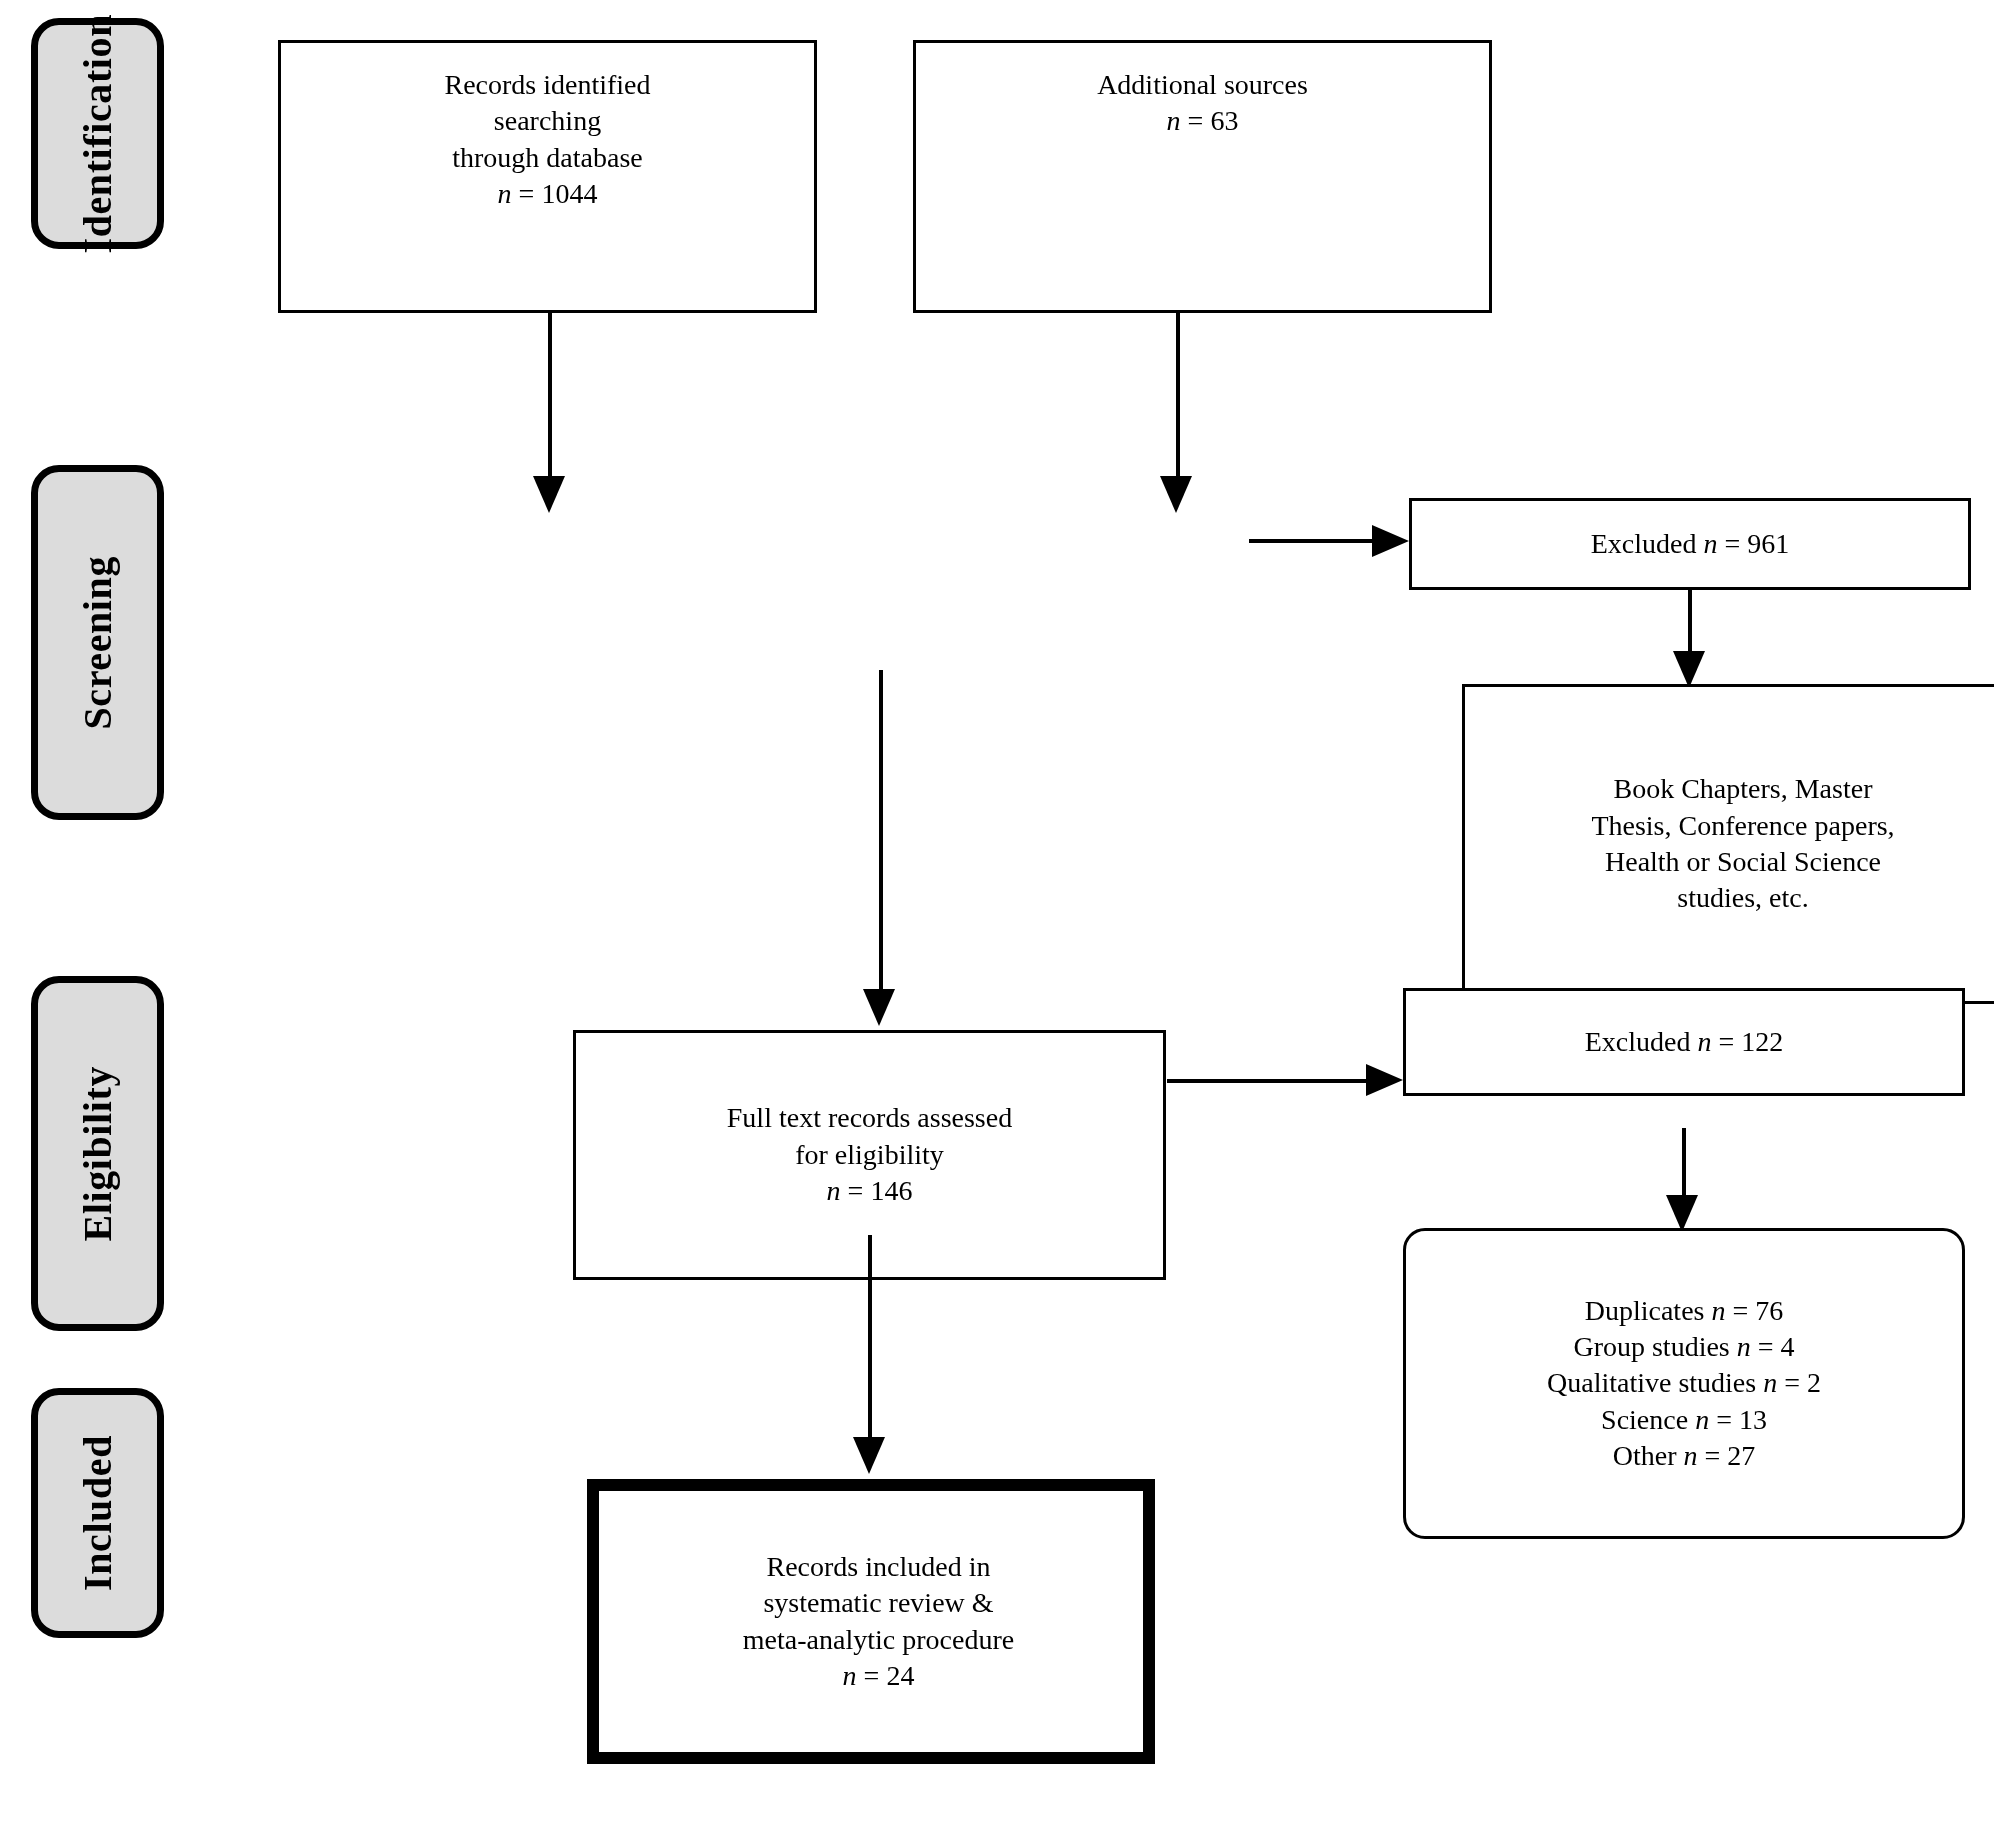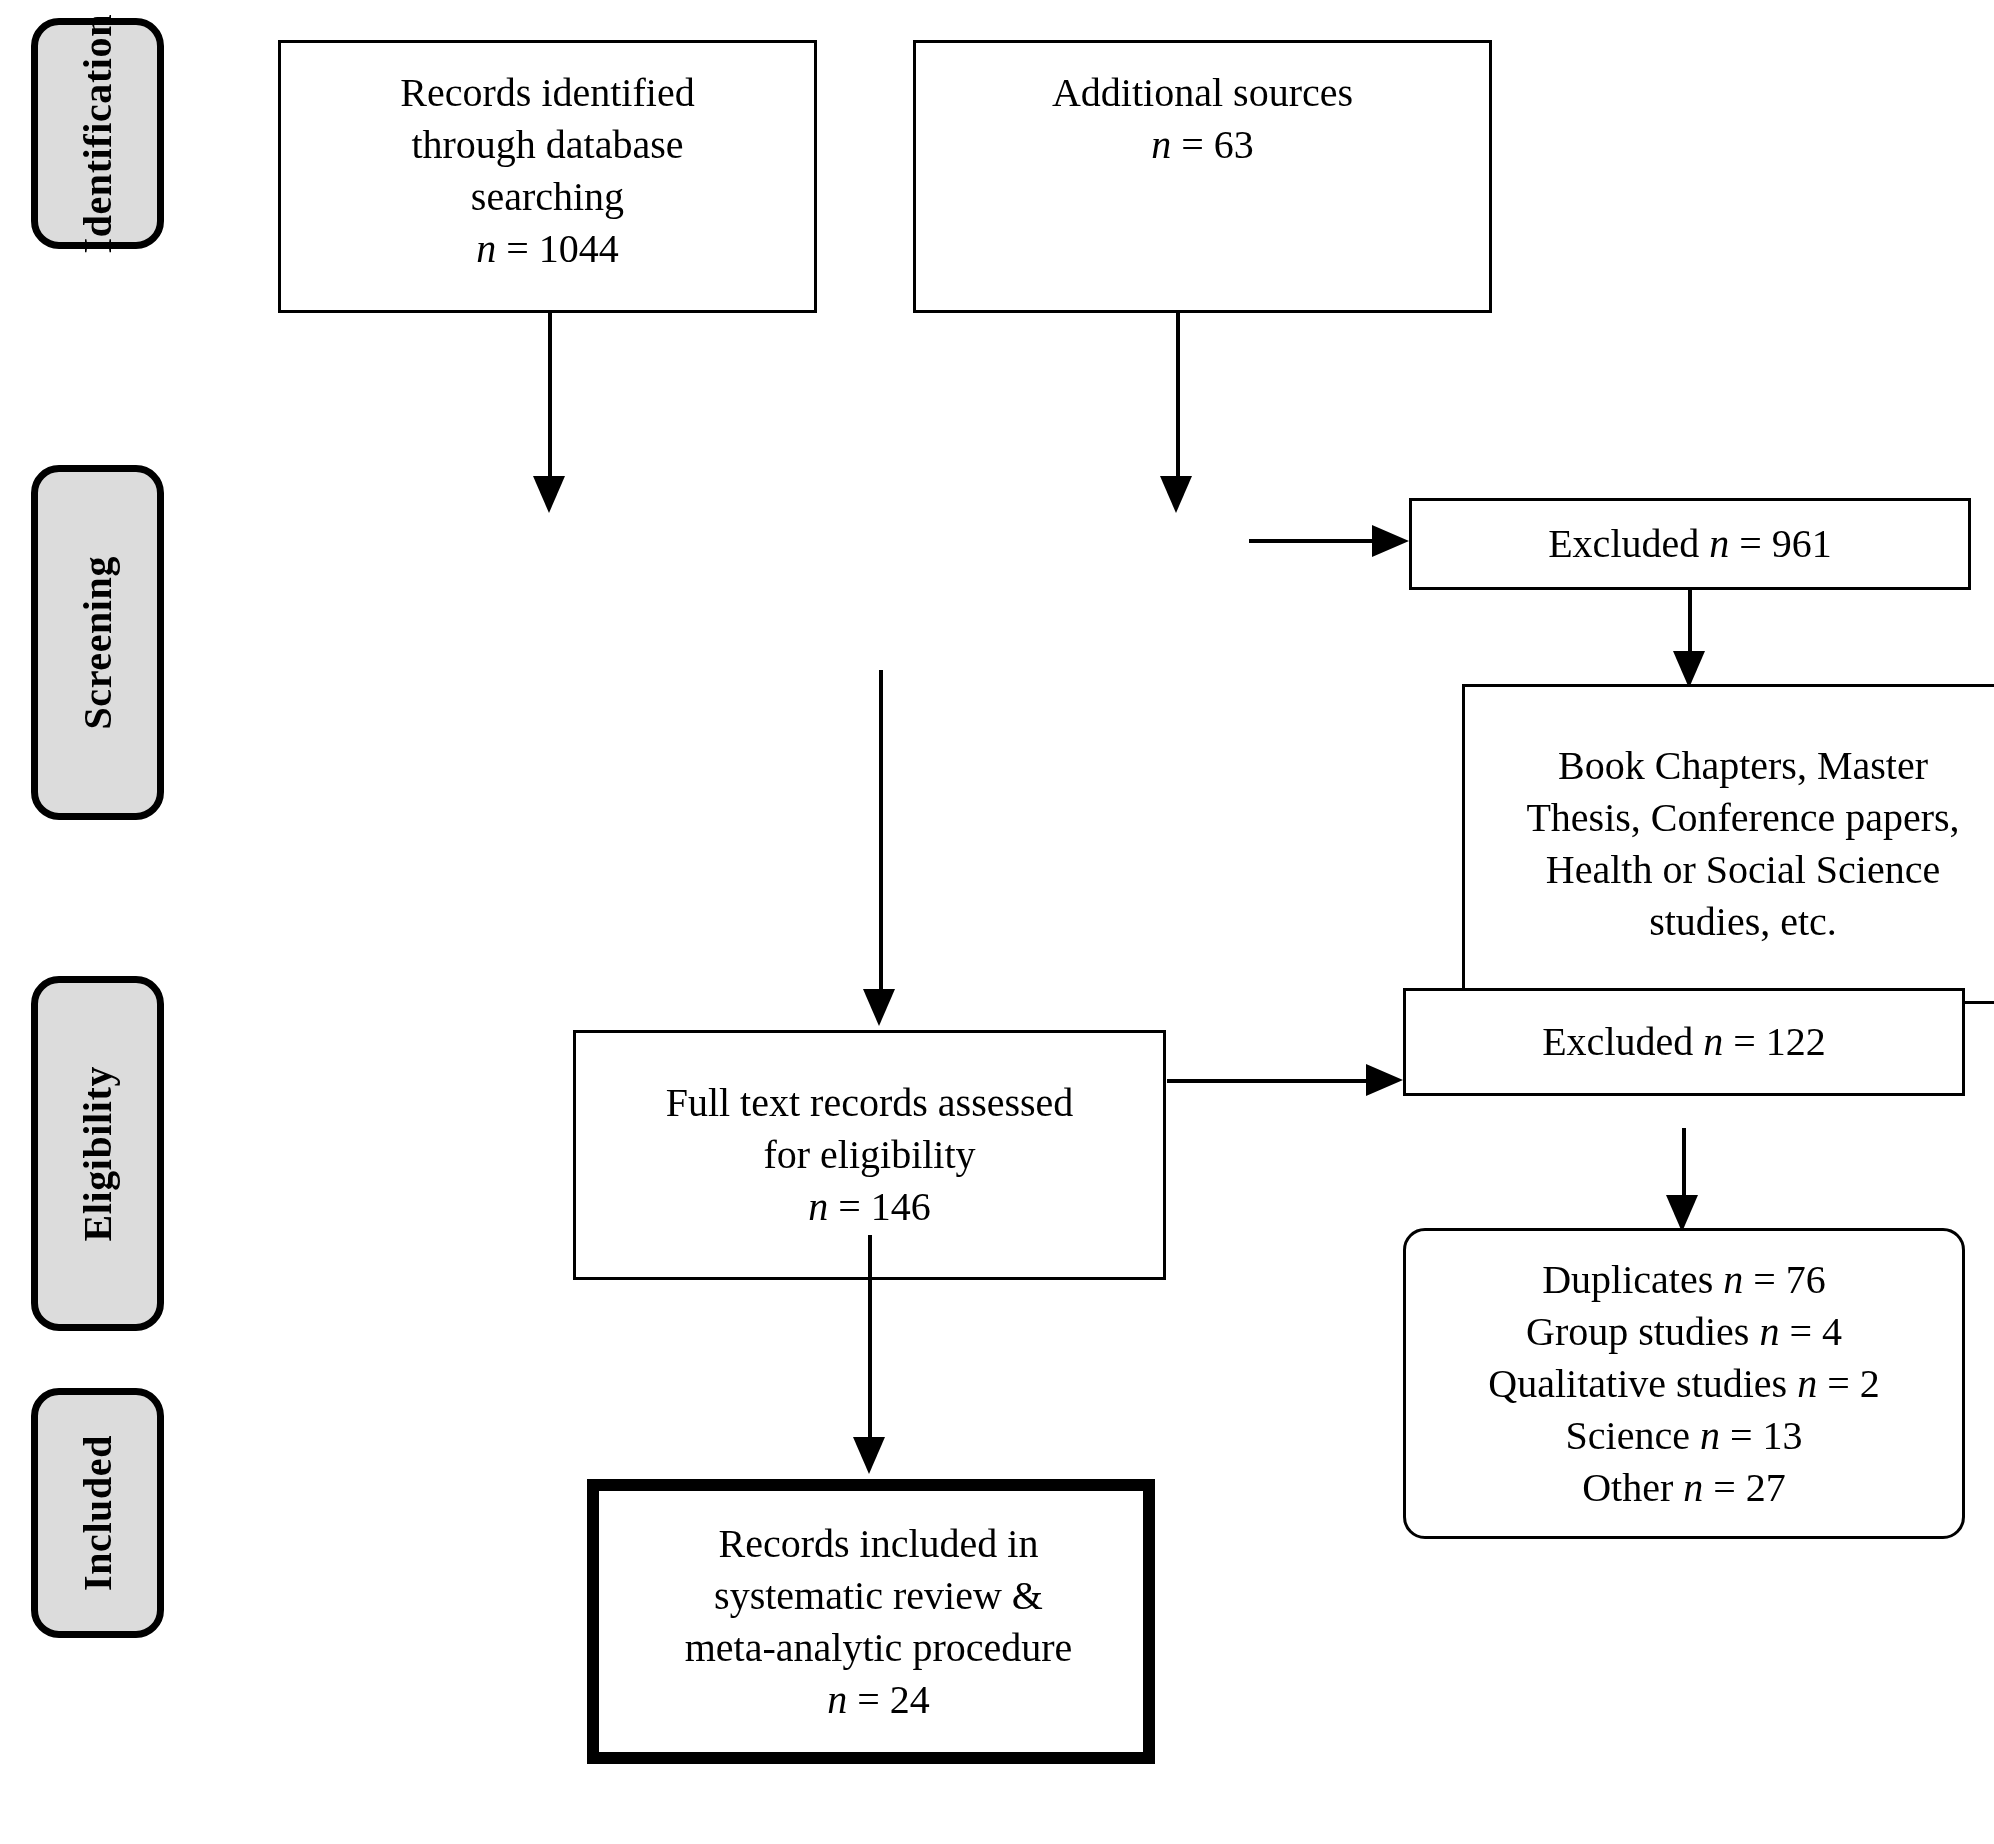--- a/index.html
+++ b/index.html
@@ -49,21 +49,21 @@
     display: flex;
     align-items: center;
     justify-content: center;
     text-align: center;
   }
   .flow-box.thick {
     border-width: 12.8px;
     padding-left: 15px;
   }
   .flow-box .box-text {
-    font-size: 40px;
+    font-size: 28px;
     line-height: 1.30;
     padding: 0 9px;
   }
   .flow-box.box-top-align .box-text {
     align-self: flex-start;
   }
   .flow-box .box-text i {
     font-style: italic;
   }
 
@@ -112,22 +112,22 @@
     <span class="stage-label">Eligibility</span>
   </div>
 
   <div class="stage-pill" style="left:31px; top:1388px; width:133px; height:250px;">
     <span class="stage-label">Included</span>
   </div>
 
   <div class="flow-box box-top-align" style="left:278px; top:40px; width:539px; height:273px;">
     <div class="box-text" style="padding-top:24px;">
       <div>Records identified</div>
+      <div>searching</div>
       <div>through database</div>
-      <div>searching</div>
       <div>
         <i>n</i><span> = </span><span>1044</span>
       </div>
     </div>
   </div>
 
   <div class="flow-box box-top-align" style="left:913px; top:40px; width:579px; height:273px;">
     <div class="box-text" style="padding-top:24px;">
       <div>Additional sources</div>
       <div>

